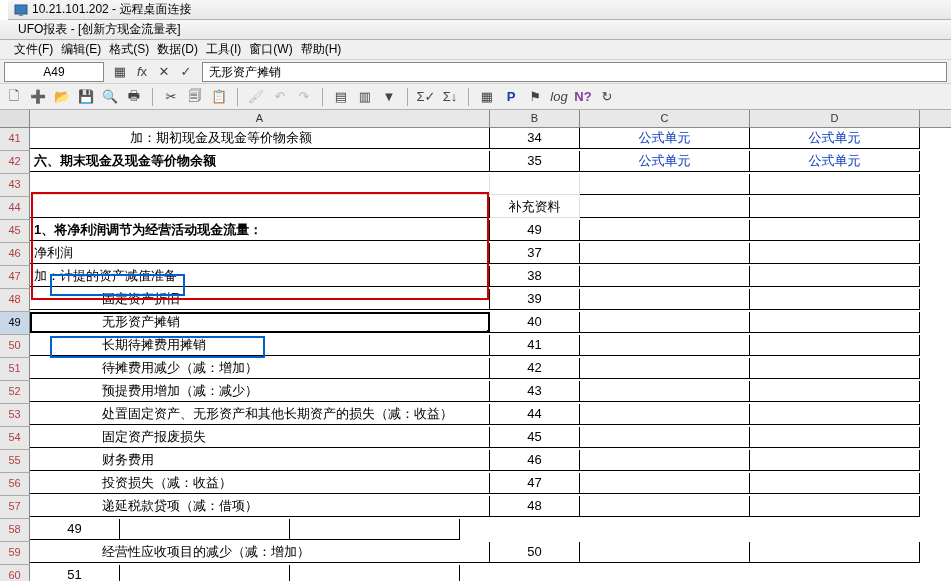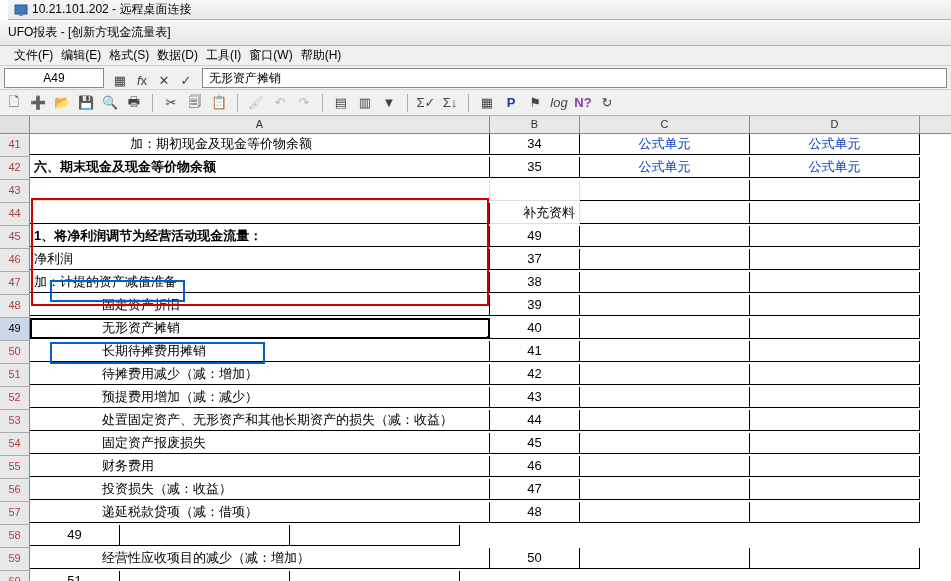--- a/index.html
+++ b/index.html
@@ -1,22 +1,22 @@
 <!DOCTYPE html>
 <html><head>
 <meta charset="utf-8">
 <style>
 * { margin: 0; padding: 0; box-sizing: border-box; }
 body { font-family: "Microsoft YaHei", SimSun, sans-serif; font-size: 12px; background: #fff; overflow: hidden; width: 951px; height: 581px; }
 .titlebar { background: linear-gradient(#f7f7f7,#e8e8e8); border-bottom: 1px solid #b0b0b0; padding: 2px 6px; display: flex; align-items: center; height: 20px; margin-left: 8px; }
 .titlebar .icon-box { width: 14px; height: 14px; margin-right: 4px; }
-.subtitle { background: linear-gradient(#f7f7f7,#e8e8e8); border-bottom: 1px solid #b0b0b0; padding: 2px 8px; display: flex; align-items: center; height: 26px; }
+.subtitle { background: linear-gradient(#f7f7f7,#e8e8e8); border-bottom: 1px solid #b0b0b0; padding: 2px 18px; display: flex; align-items: center; height: 20px; }
 .menubar { background: #f0f0f0; padding: 2px 6px; display: flex; gap: 8px; height: 20px; align-items: center; border-bottom: 1px solid #d0d0d0; }
 .menubar .menu-item { cursor: default; }
-.cellref-row { background: #f0f0f0; display: flex; align-items: flex-end; height: 24px; border-bottom: 1px solid #d0d0d0; padding: 1px 4px; gap: 4px; }
+.cellref-row { background: #f0f0f0; display: flex; align-items: center; height: 24px; border-bottom: 1px solid #d0d0d0; padding: 1px 4px; gap: 4px; }
 .cellref-box { background: #fff; border: 1px solid #888; width: 100px; height: 20px; text-align: center; line-height: 18px; color: #000; }
 .fx-icons { display: flex; gap: 6px; color: #666; padding: 0 4px; }
 .formula-bar { flex: 1; background: #fff; border: 1px solid #888; height: 20px; line-height: 18px; padding: 0 6px; }
 .toolbar { background: #f0f0f0; padding: 2px 6px; display: flex; gap: 8px; align-items: center; height: 26px; border-bottom: 1px solid #b0b0b0; }
 .tb-icon { width: 16px; height: 16px; display: inline-flex; align-items: center; justify-content: center; color: #444; font-size: 13px; }
 .tb-sep { width: 1px; height: 18px; background: #aaa; margin: 0 2px; }
 .sheet { position: relative; width: 951px; height: 471px; overflow: hidden; }
 .col-headers { display: flex; height: 18px; background: #e8e8e8; border-bottom: 1px solid #888; }
 .corner { width: 30px; border-right: 1px solid #888; background: #e0e0e0; }
 .col-head { border-right: 1px solid #888; text-align: center; line-height: 17px; font-size: 11px; color: #333; }
@@ -145,21 +145,21 @@
       <div class="row">
         <div class="row-head">43</div>
         <div class="cell colA  noborder"></div>
         <div class="cell colB center noborder"></div>
         <div class="cell colC"></div>
         <div class="cell colD"></div>
       </div>
       <div class="row">
         <div class="row-head">44</div>
         <div class="cell colA "></div>
-        <div class="cell colB center noborder" style="text-align: right;">补充资料</div>
+        <div class="cell colB center noborder" style="text-align: center;">补充资料</div>
         <div class="cell colC"></div>
         <div class="cell colD"></div>
       </div>
       <div class="row">
         <div class="row-head">45</div>
         <div class="cell colA bold">1、将净利润调节为经营活动现金流量：</div>
         <div class="cell colB center">49</div>
         <div class="cell colC"></div>
         <div class="cell colD"></div>
       </div>

